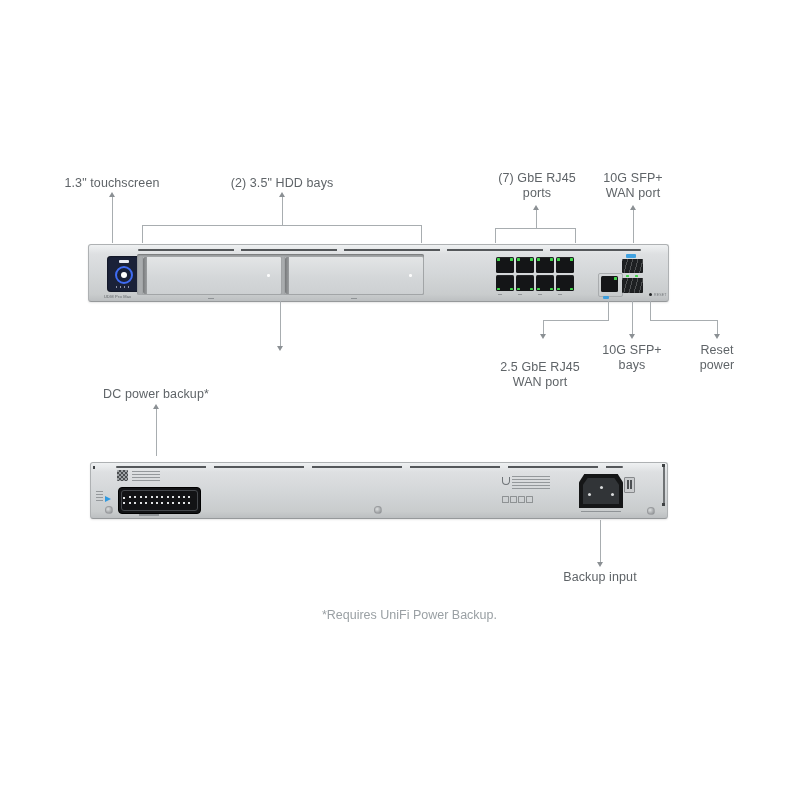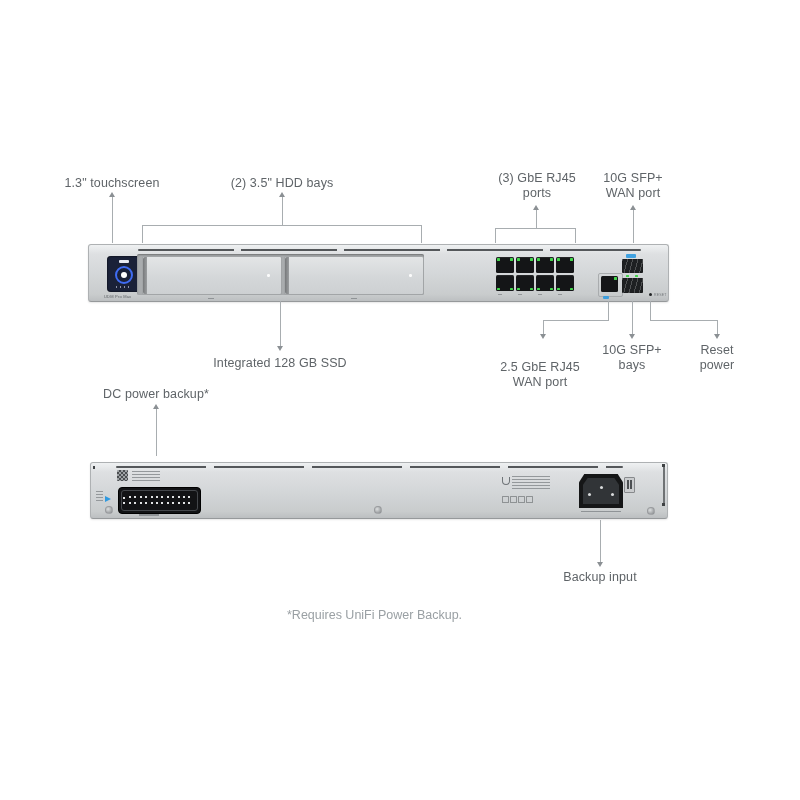--- a/index.html
+++ b/index.html
@@ -1,20 +1,20 @@
 <!DOCTYPE html>
 <html><head>
 <meta charset="utf-8">
 <style>
   html,body{margin:0;padding:0;background:#fff;}
   .canvas{position:relative;width:800px;height:800px;background:#ffffff;overflow:hidden;
           font-family:"Liberation Sans", sans-serif;}
   
   .callout{position:absolute;font-size:12.5px;line-height:15px;color:#5f6468;text-align:center;letter-spacing:.1px;}
-  .footnote{position:absolute;font-size:12.5px;color:#9aa0a4;text-align:left;}
+  .footnote{position:absolute;font-size:12.5px;color:#9aa0a4;text-align:right;}
   
   .cline{position:absolute;background:#a8adb0;}
   .cline.v{width:1px;}
   .cline.h{height:1px;}
   .arr{position:absolute;width:0;height:0;border-left:3.5px solid transparent;border-right:3.5px solid transparent;}
   .arr.up{border-bottom:5px solid #8b9094;}
   .arr.down{border-top:5px solid #8b9094;}
   
   .device{position:absolute;border:1px solid #aeb1b3;border-bottom-color:#96999b;border-radius:3px;
           background:linear-gradient(180deg,#eff1f2 0%,#dee0e2 16%,#d4d7d9 50%,#c9cccd 88%,#bcbfc1 100%);
@@ -92,21 +92,21 @@
   <div class="cline v" style="left:112px;top:197px;height:46px;"></div>
 
   <div class="callout" style="left:217px;top:176px;width:130px;">(2) 3.5" HDD bays</div>
   <div class="arr up" style="left:278.5px;top:192px;"></div>
   <div class="cline v" style="left:282px;top:197px;height:28px;"></div>
   <div class="cline h" style="left:142px;top:225px;width:280px;"></div>
   <div class="cline v" style="left:142px;top:225px;height:18px;"></div>
   <div class="cline v" style="left:421px;top:225px;height:18px;"></div>
 
   <div class="callout" style="left:482px;top:171px;width:110px;">
-    <div>(3) GbE RJ45</div>
+    <div>(7) GbE RJ45</div>
     <div>ports</div>
   </div>
   <div class="arr up" style="left:532.5px;top:205px;"></div>
   <div class="cline v" style="left:536px;top:210px;height:18px;"></div>
   <div class="cline h" style="left:495px;top:228px;width:81px;"></div>
   <div class="cline v" style="left:495px;top:228px;height:15px;"></div>
   <div class="cline v" style="left:575px;top:228px;height:15px;"></div>
 
   <div class="callout" style="left:578px;top:171px;width:110px;">
     <div>10G SFP+</div>
@@ -162,21 +162,20 @@
     <div class="sfp-led" style="left:537px;top:29.5px;"></div>
     <div class="sfp-led" style="left:546px;top:29.5px;"></div>
     <div class="blue-glyph" style="left:537px;top:9px;width:10px;height:3.5px;"></div>
 
     <div class="reset-dot"></div>
     <div class="reset-text">RESET</div>
   </div>
 
   <div class="cline v" style="left:280px;top:301px;height:45px;"></div>
   <div class="arr down" style="left:276.5px;top:346px;"></div>
-  <div class="callout" style="left:190px;top:356px;width:180px;">Integrated 128 GB SSD</div>
 
   <div class="cline v" style="left:608px;top:301px;height:19px;"></div>
   <div class="cline h" style="left:543px;top:320px;width:66px;"></div>
   <div class="cline v" style="left:543px;top:320px;height:14px;"></div>
   <div class="arr down" style="left:539.5px;top:334px;"></div>
   <div class="callout" style="left:480px;top:360px;width:120px;">
     <div>2.5 GbE RJ45</div>
     <div>WAN port</div>
   </div>
 

